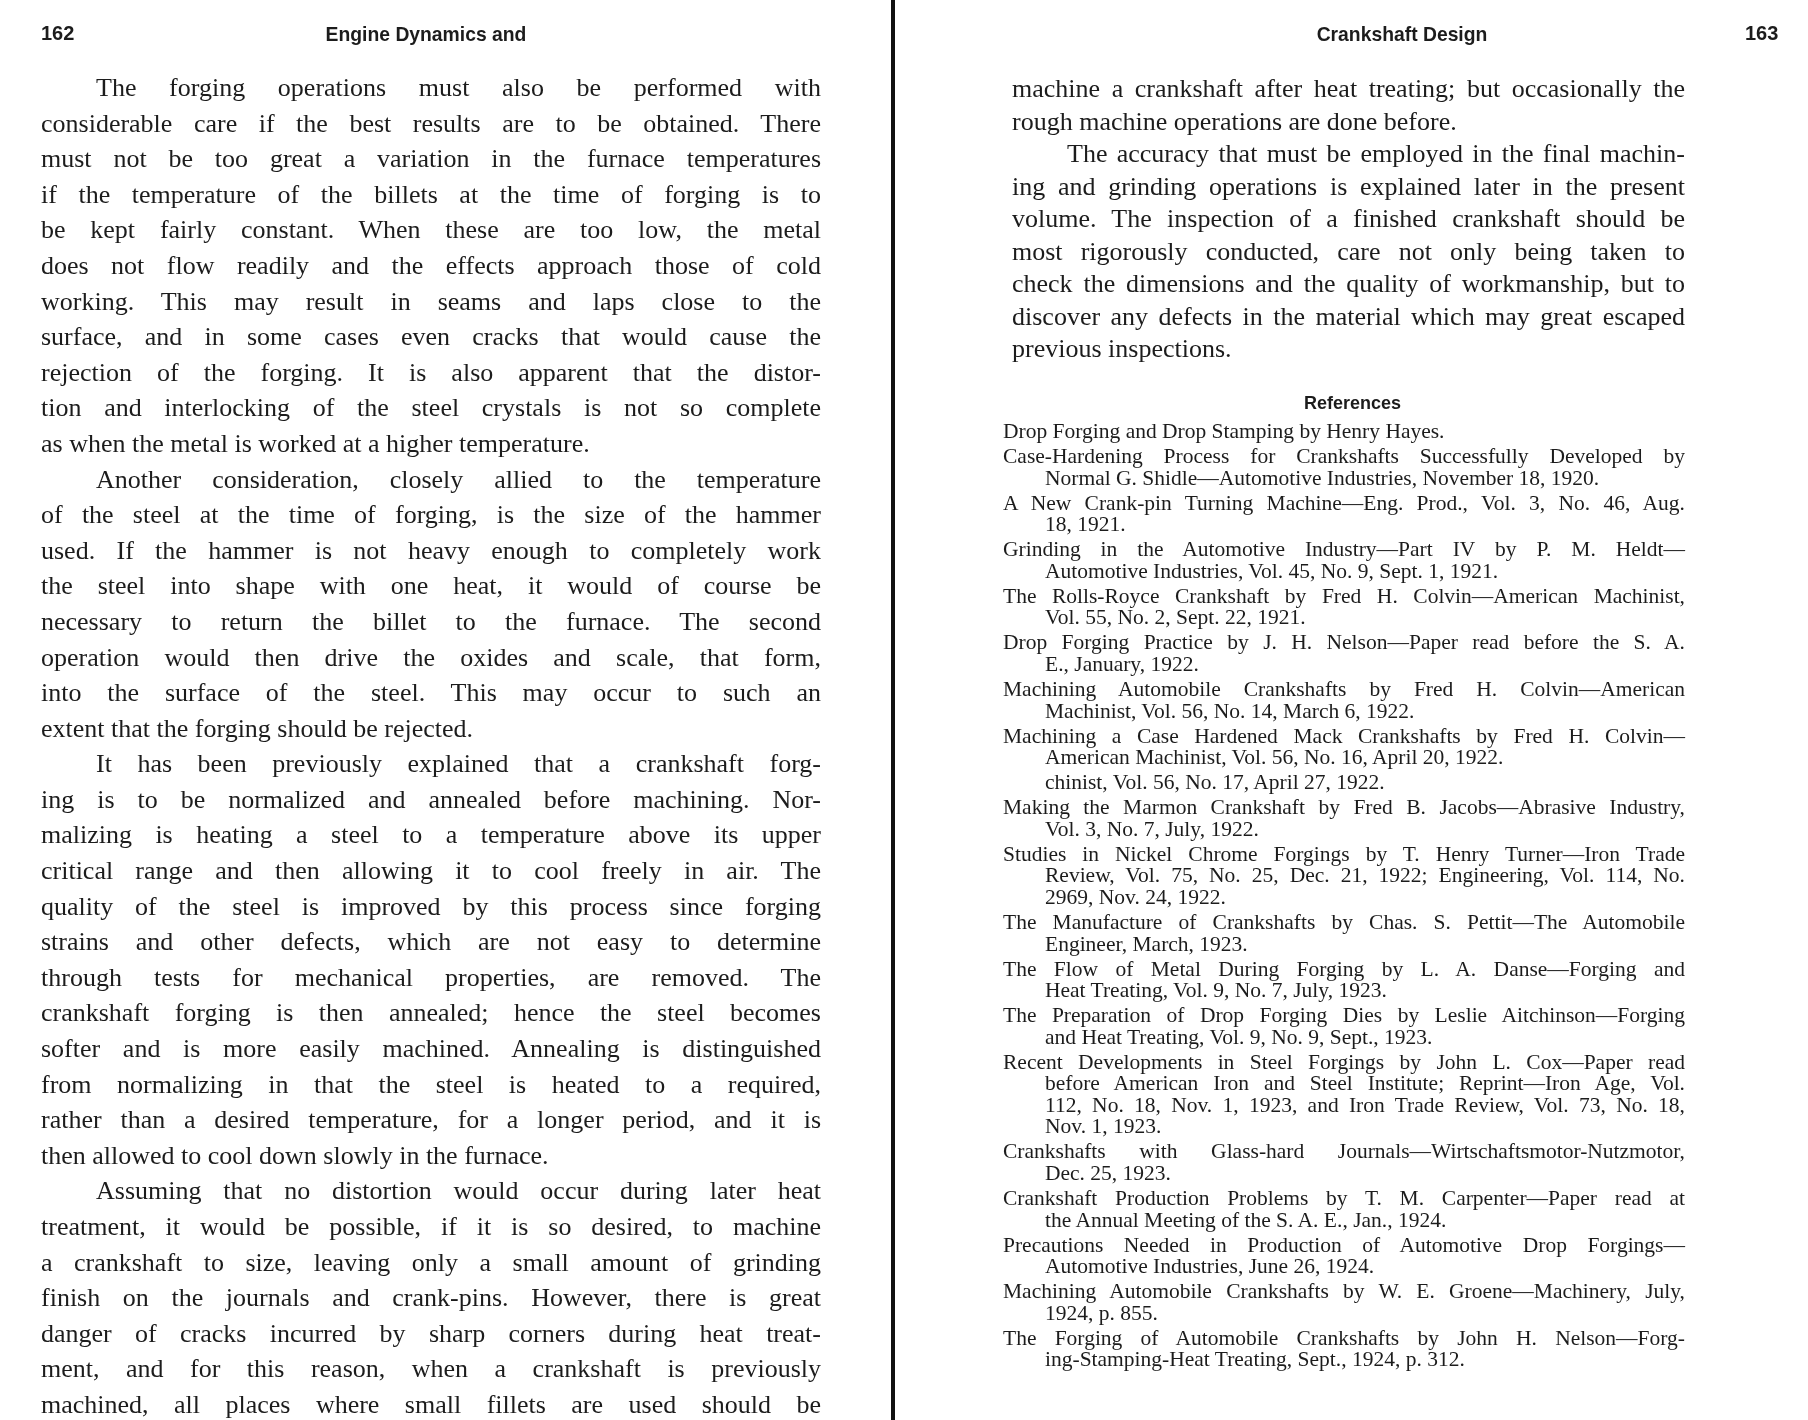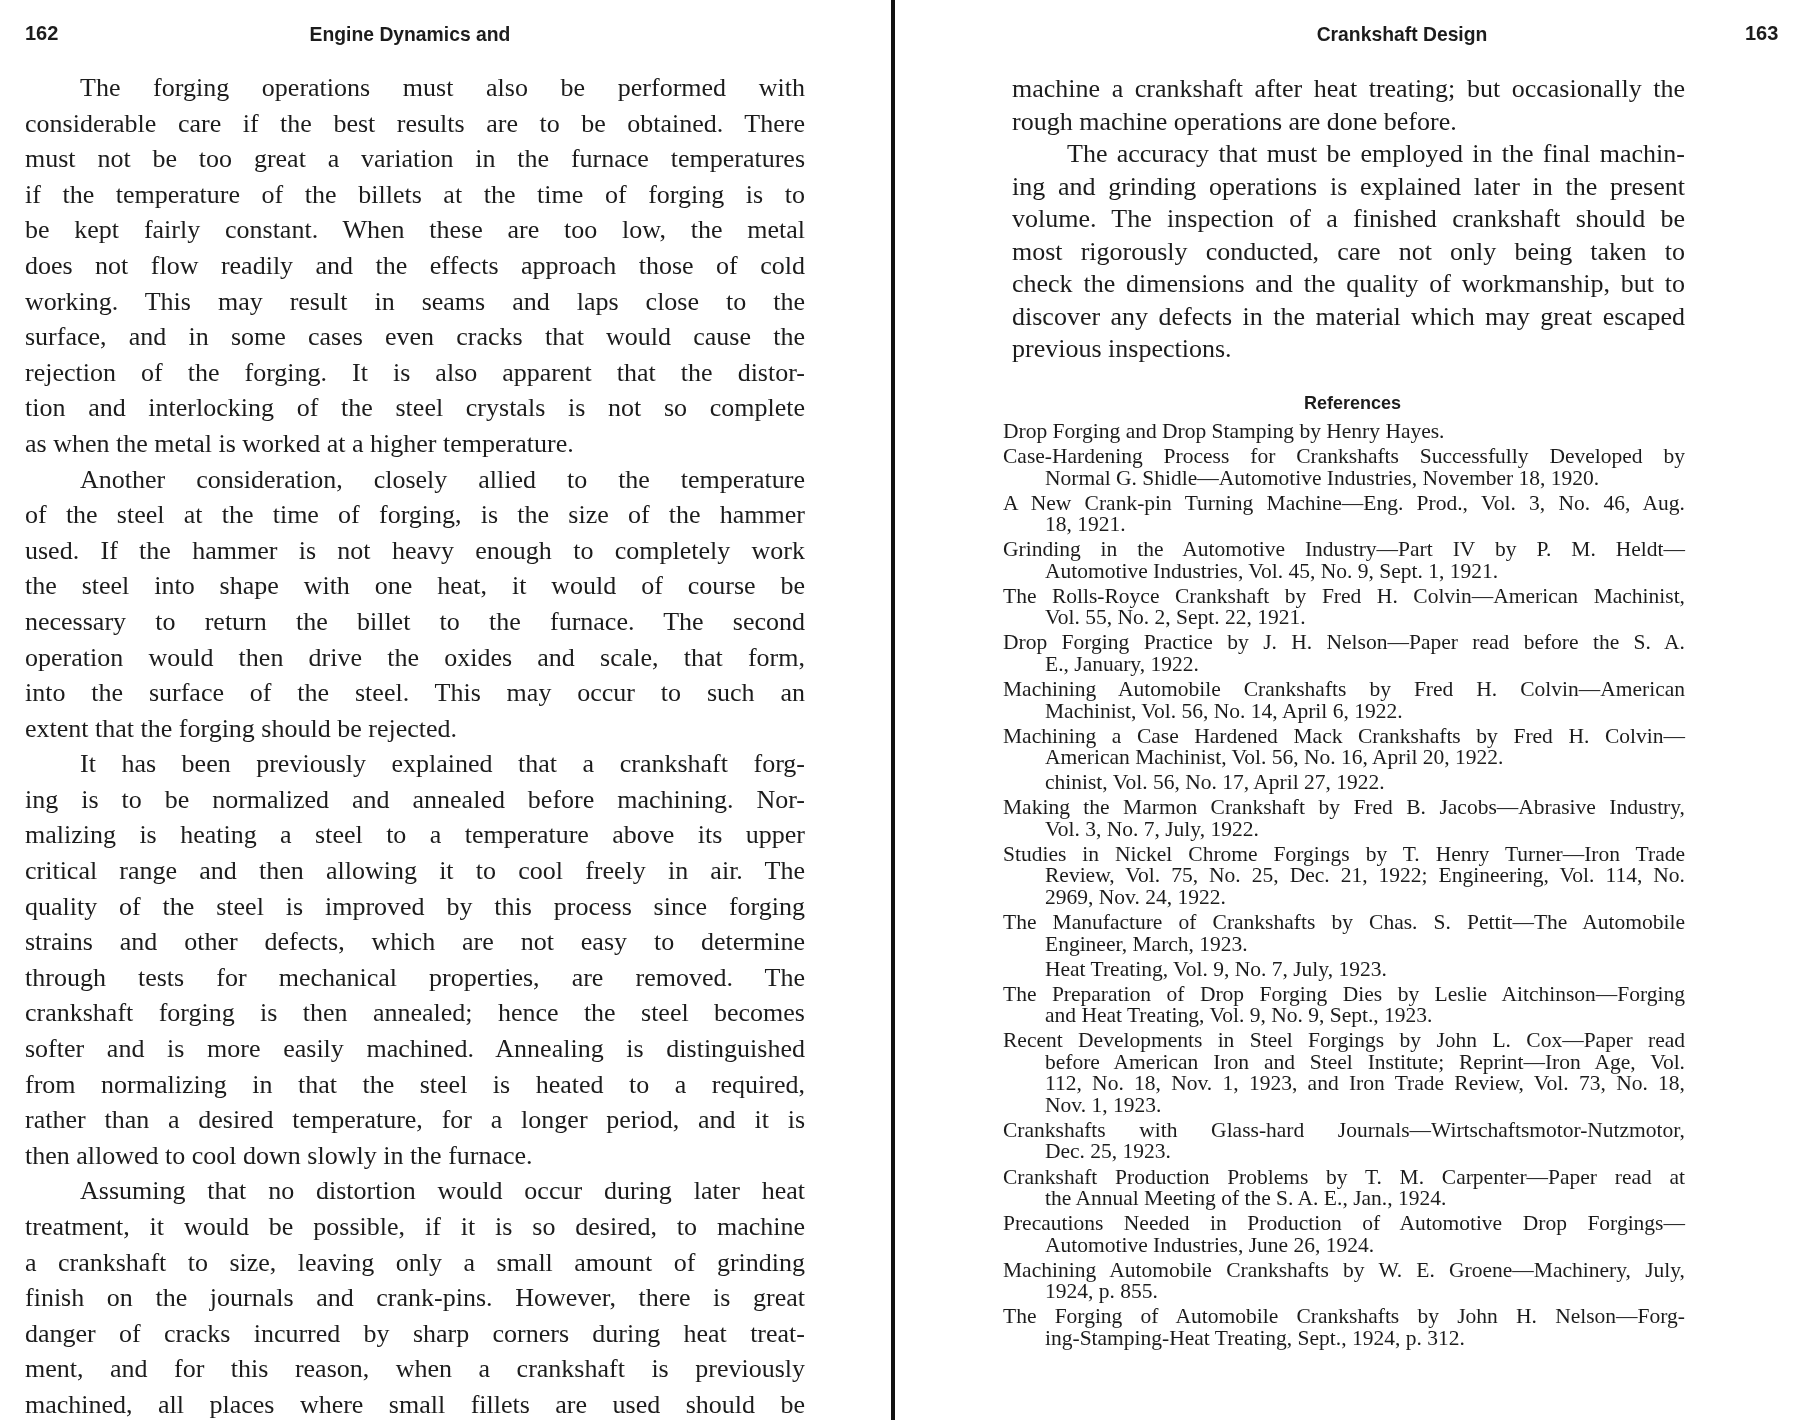--- a/index.html
+++ b/index.html
@@ -1,19 +1,19 @@
 <!DOCTYPE html>
 <html><head>
 <meta charset="utf-8">
 <style>
   html, body { margin: 0; padding: 0; background: #ffffff; }
   body { width: 1808px; height: 1420px; position: relative; overflow: hidden;
          font-family: "Liberation Serif", "DejaVu Serif", serif; color: #1c1c1c; }
   .page { position: absolute; top: 0; height: 1420px; }
-  #left-page { left: 0; width: 893px; }
+  #left-page { left: 16px; width: 893px; }
   #right-page { left: 897px; width: 911px; }
   .spine { position: absolute; left: 891px; top: 0; width: 4px; height: 1420px; background: #111; }
   .page-number { position: absolute; top: 22px; font-size: 20px; font-weight: bold; font-family: "Liberation Sans", "DejaVu Sans", sans-serif; }
   .running-head { position: absolute; top: 22px; font-size: 21px; font-weight: bold; font-family: "Liberation Sans", "DejaVu Sans", sans-serif; transform: scaleX(0.92); transform-origin: center; }
   .body-text { position: absolute; font-size: 26px; line-height: 35.6px; text-align: justify; }
   .body-text .line { display: block; text-align: justify; text-align-last: justify; white-space: nowrap; height: 35.6px; overflow: visible; }
   .body-text .line.last { text-align-last: left; }
   .body-text .line.indent { padding-left: 55px; }
   #left-body { left: 25px; top: 70px; width: 780px; }
   #right-body-top { left: 115px; top: 73px; width: 673px; }
@@ -123,21 +123,21 @@
       <div class="ref">
         <span class="rl">The Rolls-Royce Crankshaft by Fred H. Colvin—American Machinist,</span>
         <span class="rl cont last">Vol. 55, No. 2, Sept. 22, 1921.</span>
       </div>
       <div class="ref">
         <span class="rl">Drop Forging Practice by J. H. Nelson—Paper read before the S. A.</span>
         <span class="rl cont last">E., January, 1922.</span>
       </div>
       <div class="ref">
         <span class="rl">Machining Automobile Crankshafts by Fred H. Colvin—American</span>
-        <span class="rl cont last">Machinist, Vol. 56, No. 14, April 6, 1922.</span>
+        <span class="rl cont last">Machinist, Vol. 56, No. 14, March 6, 1922.</span>
       </div>
       <div class="ref">
         <span class="rl">Machining a Case Hardened Mack Crankshafts by Fred H. Colvin—</span>
         <span class="rl cont last">American Machinist, Vol. 56, No. 16, April 20, 1922.</span>
       </div>
       <div class="ref">
         <span class="rl cont last">chinist, Vol. 56, No. 17, April 27, 1922.</span>
       </div>
       <div class="ref">
         <span class="rl">Making the Marmon Crankshaft by Fred B. Jacobs—Abrasive Industry,</span>
@@ -146,20 +146,21 @@
       <div class="ref">
         <span class="rl">Studies in Nickel Chrome Forgings by T. Henry Turner—Iron Trade</span>
         <span class="rl cont">Review, Vol. 75, No. 25, Dec. 21, 1922; Engineering, Vol. 114, No.</span>
         <span class="rl cont last">2969, Nov. 24, 1922.</span>
       </div>
       <div class="ref">
         <span class="rl">The Manufacture of Crankshafts by Chas. S. Pettit—The Automobile</span>
         <span class="rl cont last">Engineer, March, 1923.</span>
       </div>
       <div class="ref">
+        <span class="rl">The Flow of Metal During Forging by L. A. Danse—Forging and</span>
         <span class="rl cont last">Heat Treating, Vol. 9, No. 7, July, 1923.</span>
       </div>
       <div class="ref">
         <span class="rl">The Preparation of Drop Forging Dies by Leslie Aitchinson—Forging</span>
         <span class="rl cont last">and Heat Treating, Vol. 9, No. 9, Sept., 1923.</span>
       </div>
       <div class="ref">
         <span class="rl">Recent Developments in Steel Forgings by John L. Cox—Paper read</span>
         <span class="rl cont">before American Iron and Steel Institute; Reprint—Iron Age, Vol.</span>
         <span class="rl cont">112, No. 18, Nov. 1, 1923, and Iron Trade Review, Vol. 73, No. 18,</span>

